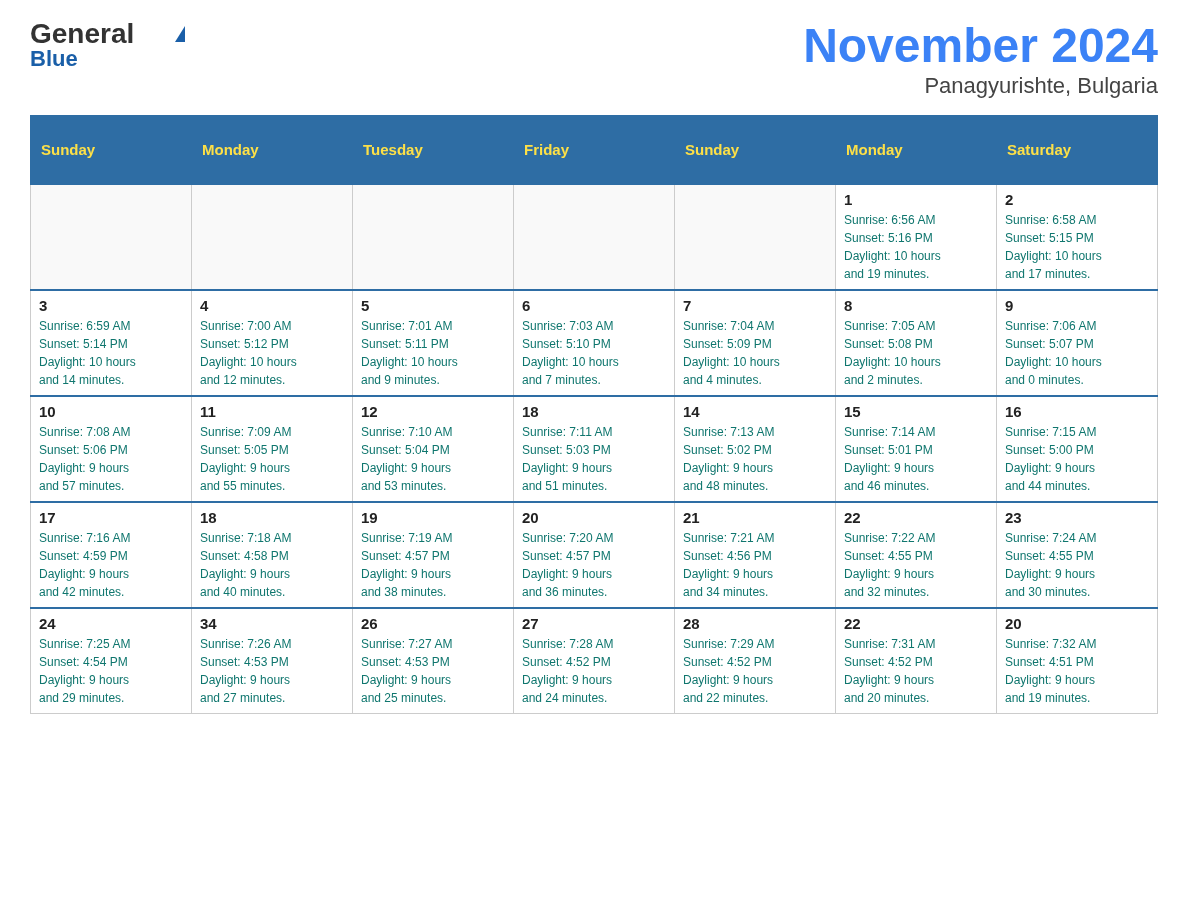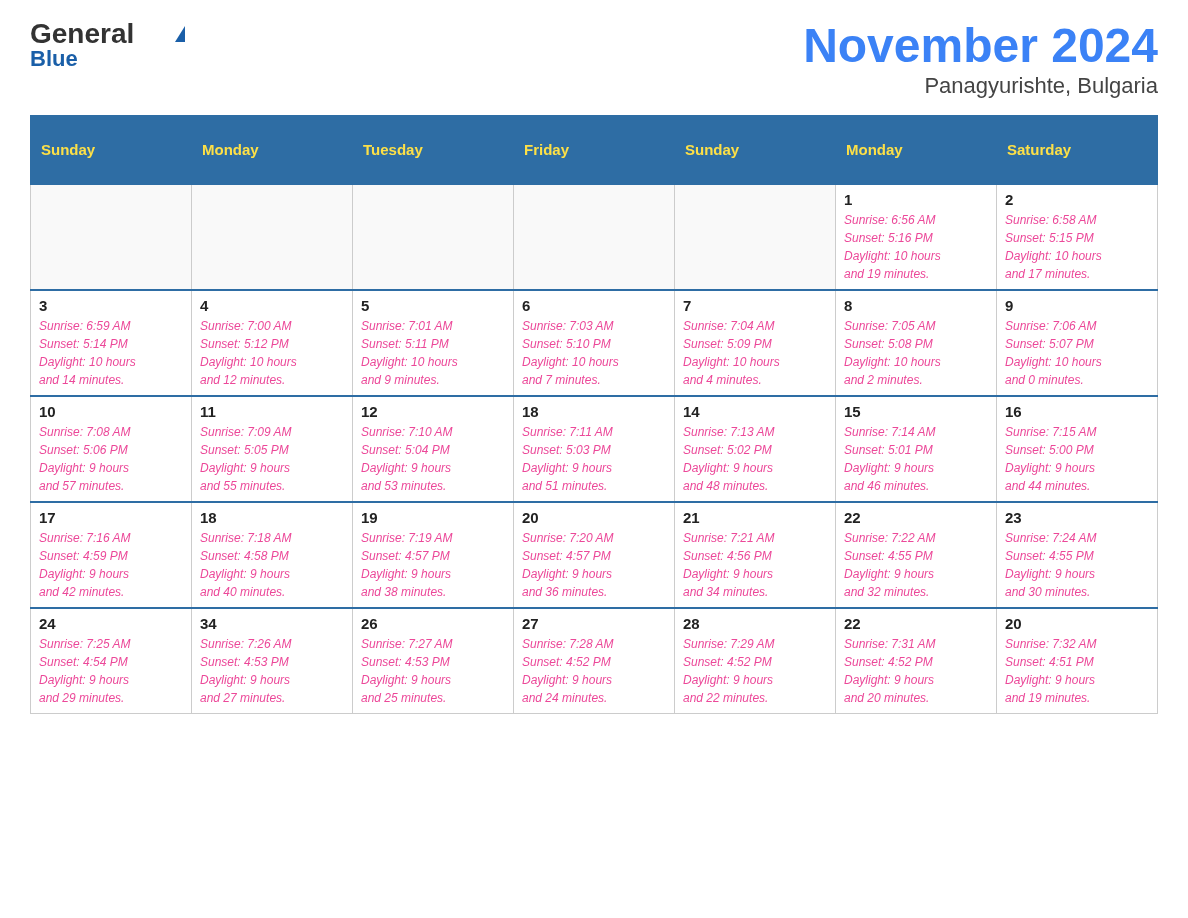--- a/index.html
+++ b/index.html
@@ -73,23 +73,22 @@
       background: #f9f9f9;
     }
     .day-number {
       font-size: 15px;
       font-weight: bold;
       color: #222;
       margin-bottom: 3px;
     }
     .day-info {
       font-size: 12px;
-      color: #ec4899;
+      color: #0f766e;
       line-height: 1.5;
-      font-style: italic;
     }
     .calendar tbody tr {
       border-top: 2px solid #2e6da4;
     }
   </style>
 </head>
 <body>
 
 <div class="header-row">
   <div class="logo">

